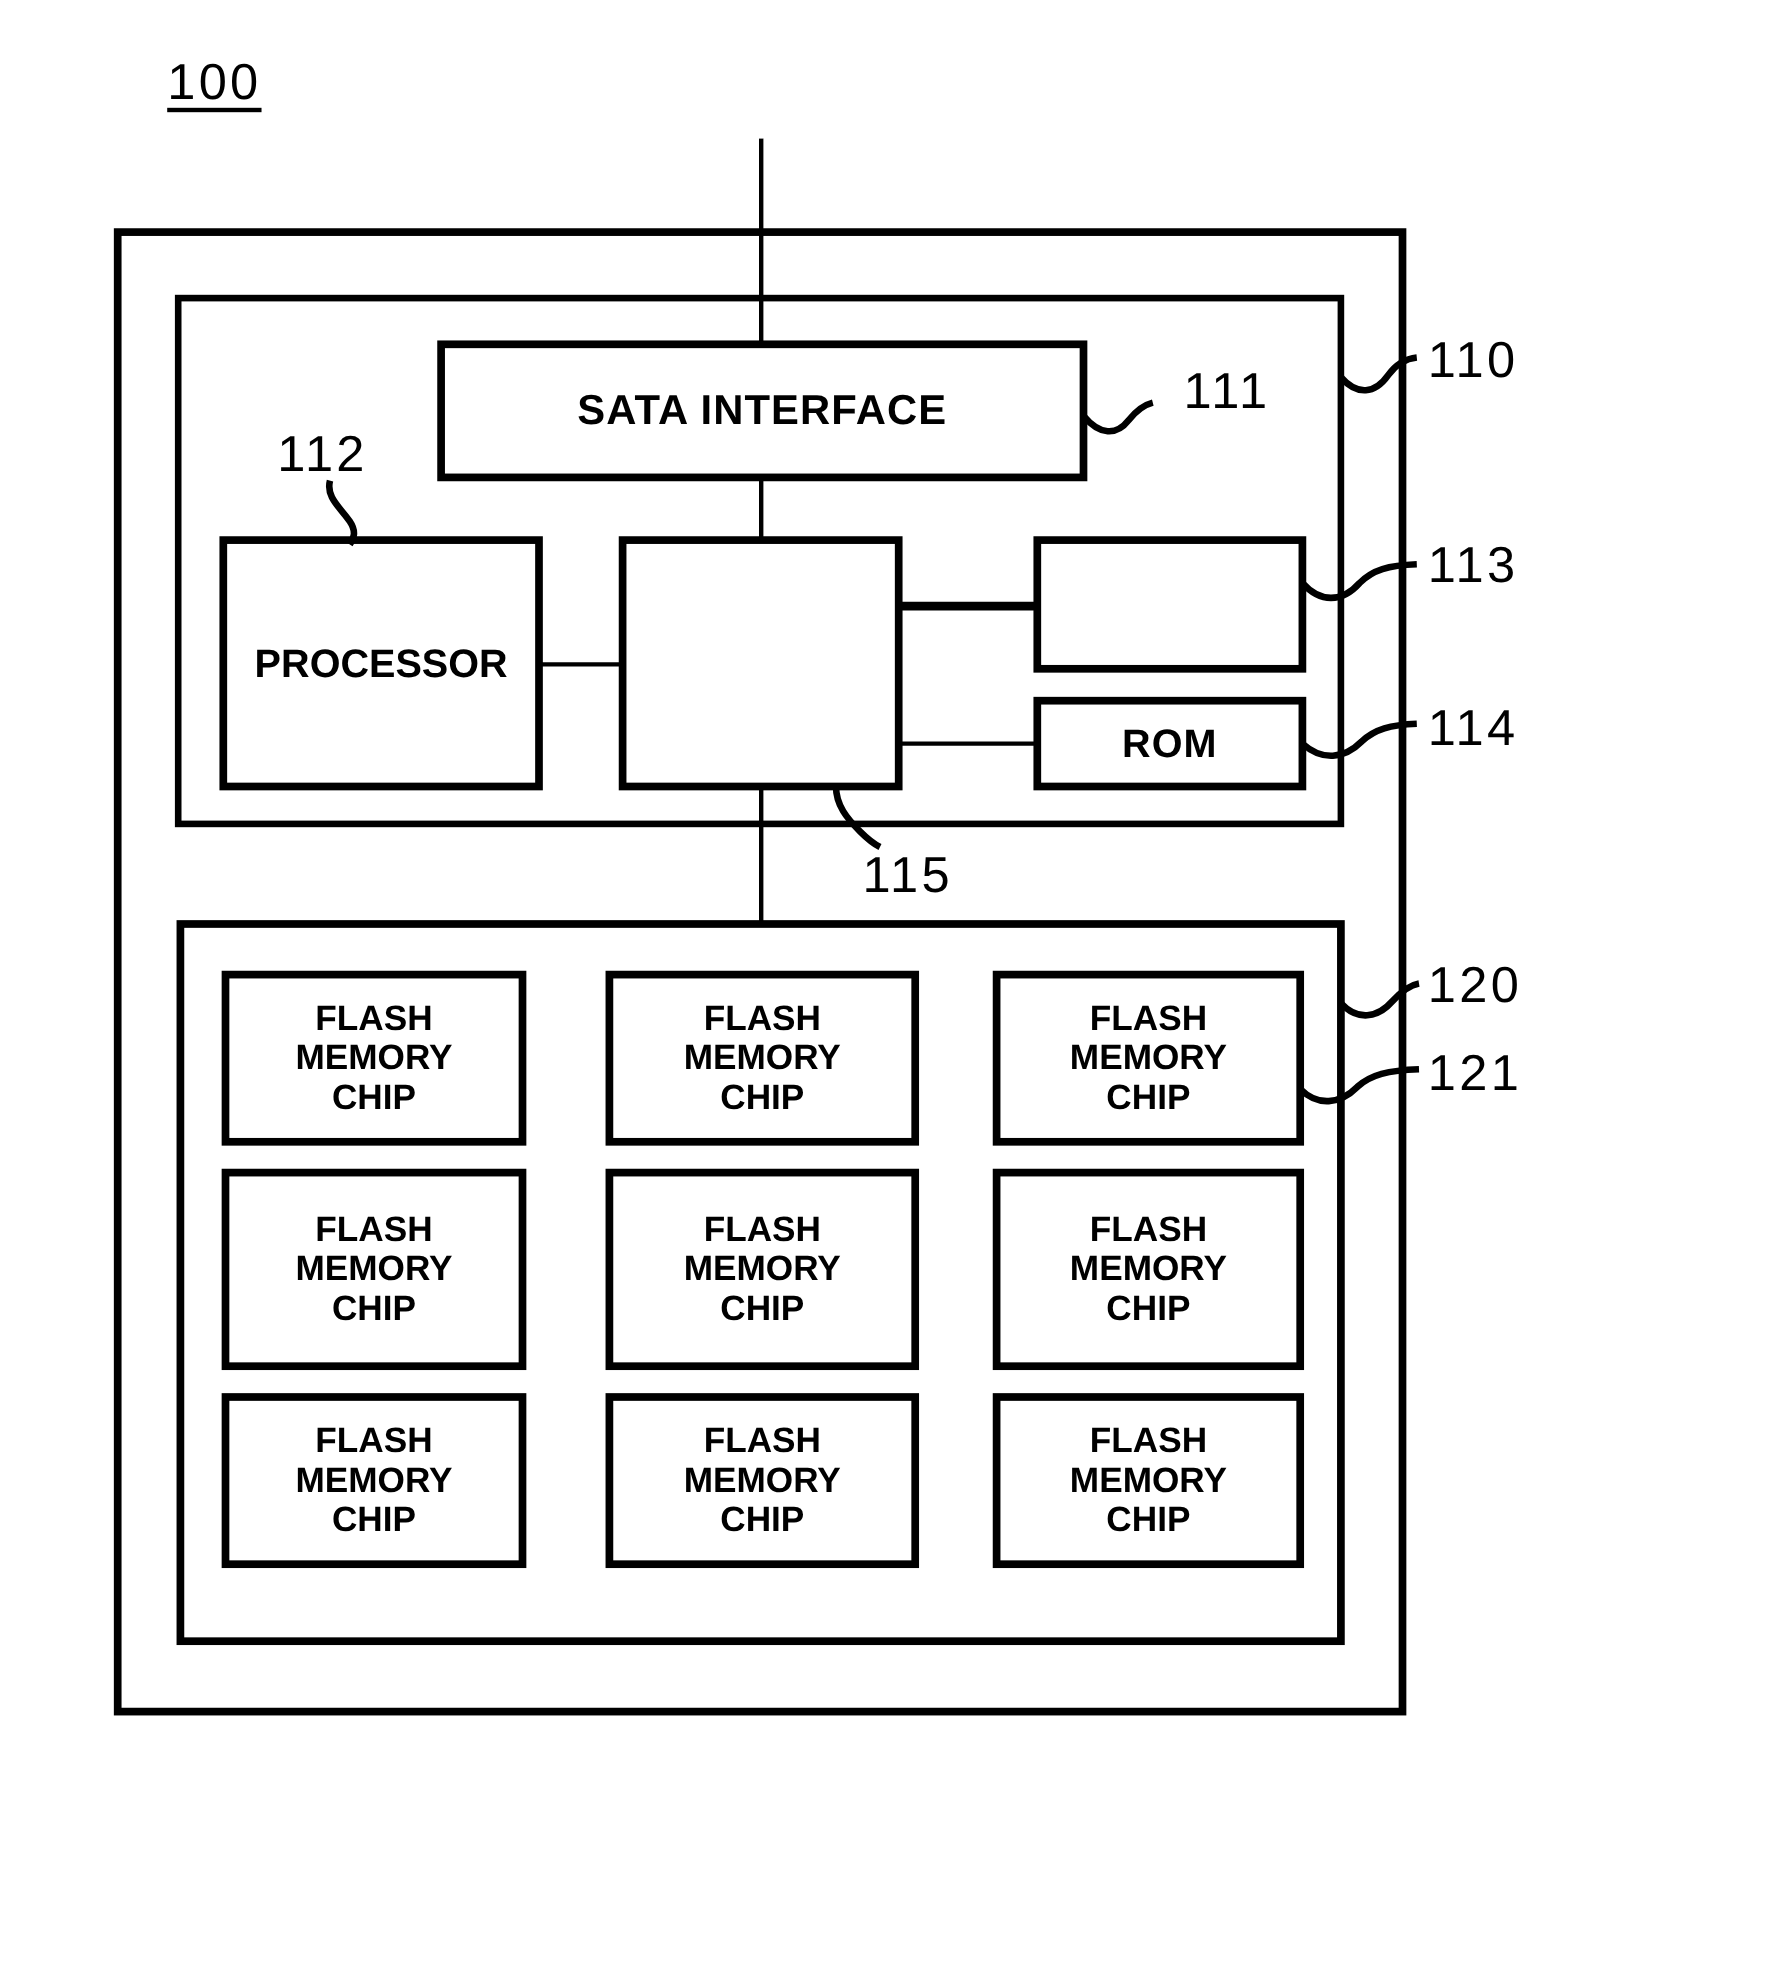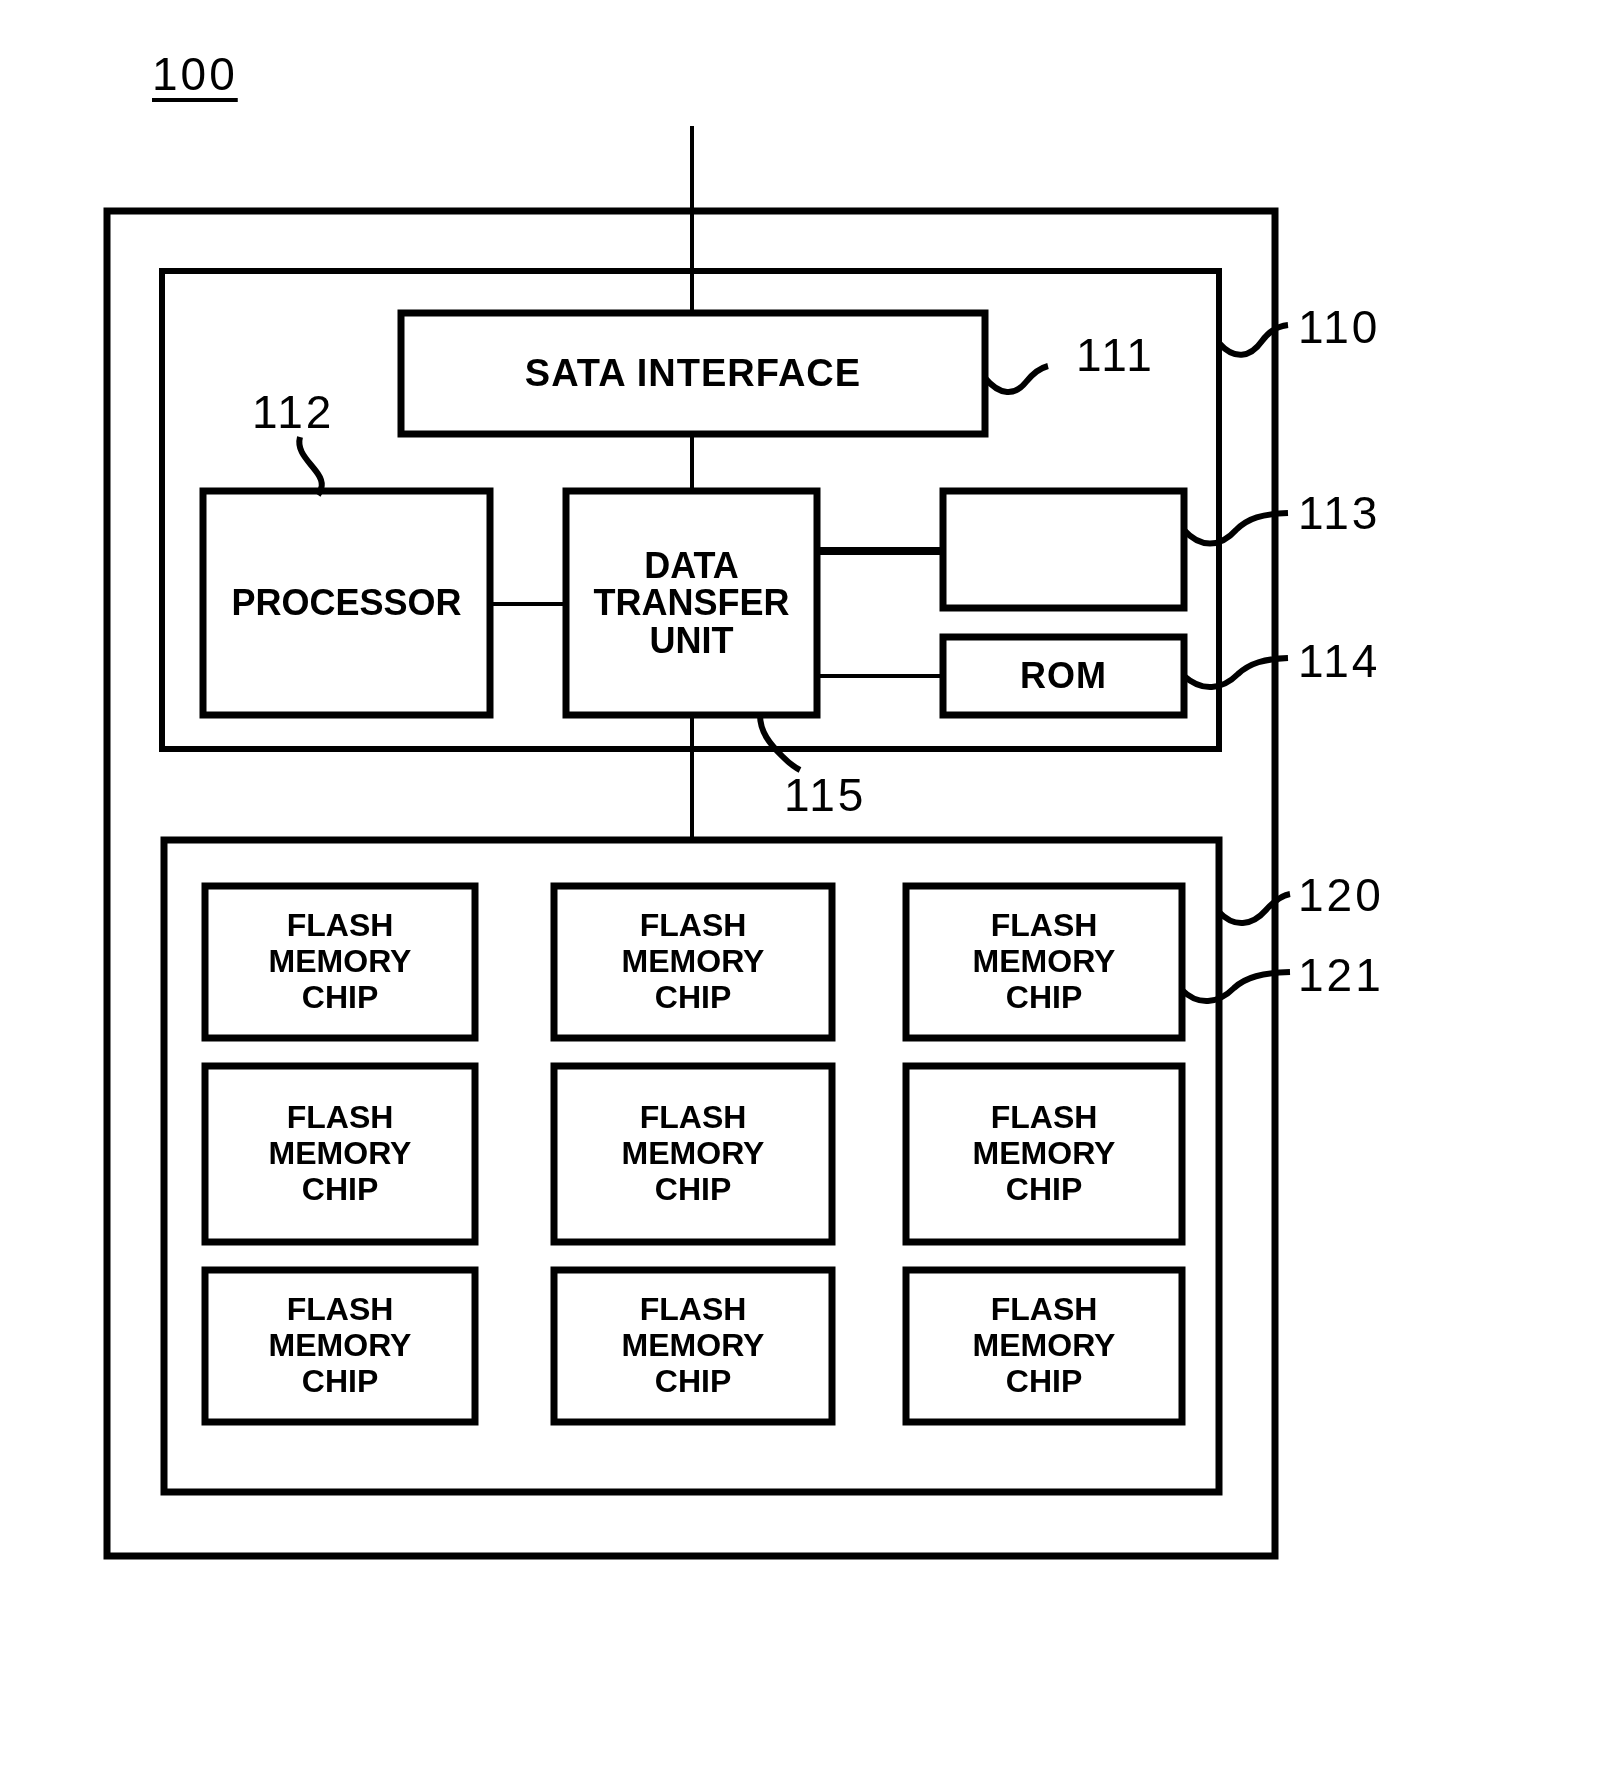--- a/index.html
+++ b/index.html
@@ -129,23 +129,20 @@
       <path d="M1182 990 C 1198 1006, 1218 1004, 1234 988 C 1246 977, 1262 973, 1290 972" stroke-width="6"></path>
     </g>
   </svg>
 
   <div class="fig-num underlined" style="left:152px; top:34px;margin-top:13px;">100</div>
 
   <div class="blk-label lbl-sata" style="left:401px; top:313px; width:584px; height:121px;">SATA INTERFACE</div>
 
   <div class="blk-label lbl-proc" style="left:203px; top:491px; width:287px; height:224px;">PROCESSOR</div>
 
-  <div class="blk-label lbl-dtu" style="left:566px; top:491px; width:251px; height:224px;">DATA
-TRANSFER
-UNIT</div>
 
 
   <div class="blk-label lbl-rom" style="left:943px; top:637px; width:241px; height:78px;">ROM</div>
 
   <div class="blk-label lbl-flash" style="left:205px; top:886px; width:270px; height:152px;">FLASH
 MEMORY
 CHIP</div>
   <div class="blk-label lbl-flash" style="left:554px; top:886px; width:278px; height:152px;">FLASH
 MEMORY
 CHIP</div>

